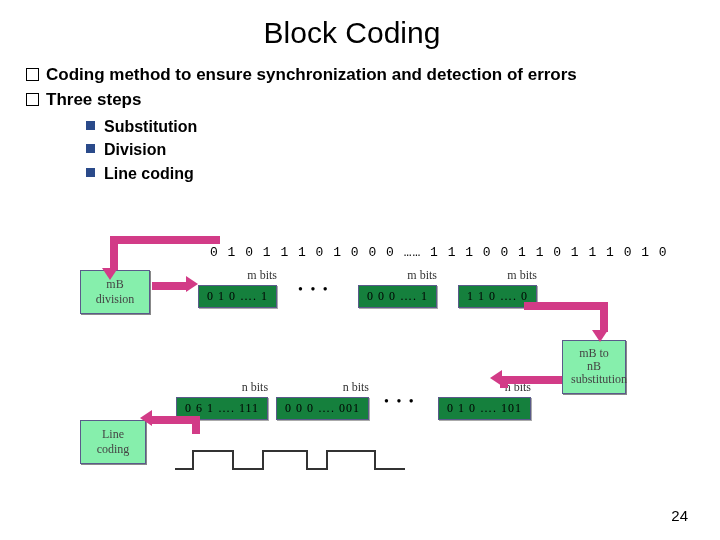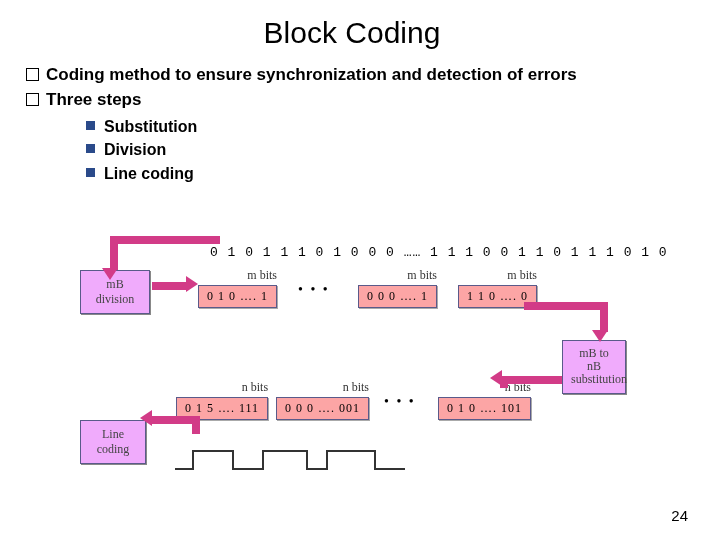--- a/index.html
+++ b/index.html
@@ -10,28 +10,28 @@
   .bullets-1 > li { position: relative; padding-left: 20px; font-size: 17px; line-height: 1.35; margin-bottom: 2px; font-weight: bold; }
   .bullets-1 > li::before { content: ""; position: absolute; left: 0; top: 4px; width: 11px; height: 11px; border: 1.5px solid #000; background: #fff; }
   .bullets-2 { list-style: none; padding-left: 40px; margin-top: 4px; }
   .bullets-2 > li { position: relative; padding-left: 18px; font-size: 16px; line-height: 1.35; margin-bottom: 2px; }
   .bullets-2 > li::before { content: ""; position: absolute; left: 0; top: 5px; width: 9px; height: 9px; background: #2a4a8a; }
   .page-num { position: absolute; right: 32px; bottom: 16px; font-size: 15px; margin-top: 33px; }
 
   .diagram { position: absolute; left: 80px; top: 220px; width: 570px; height: 280px; }
   .bitline { position: absolute; left: 130px; top: 4px; font-family: Liberation Mono, monospace; font-size: 13px; letter-spacing: 1px; white-space: nowrap; margin-top: 21px; }
 
-  .box { position: absolute; border: 1px solid #5a5a8a; background: #f0abfc; text-align: center; font-family: "Times New Roman", serif; font-size: 12px; color: #444; box-shadow: 1px 1px 0 #888; padding: 6px 8px; }
+  .box { position: absolute; border: 1px solid #5a5a8a; background: #86efac; text-align: center; font-family: "Times New Roman", serif; font-size: 12px; color: #444; box-shadow: 1px 1px 0 #888; padding: 6px 8px; }
   .box.mbdiv { left: 0; top: 50px; width: 70px; }
   .box.sub   { left: 482px; top: 120px; width: 64px; line-height: 1.1; }
   .box.line  { left: 0; top: 200px; width: 66px; }
 
   .grp { position: absolute; text-align: right; font-family: "Times New Roman", serif; font-size: 12px; }
   .grp .lbl { color: #333; margin-bottom: 2px; }
-  .grp .cell { border: 1px solid #5a5a8a; background: #fca5a5; padding: 3px 8px; letter-spacing: 1px; font-size: 12px; white-space: nowrap; box-shadow: 1px 1px 0 #aaa; }
+  .grp .cell { border: 1px solid #5a5a8a; background: #15803d; padding: 3px 8px; letter-spacing: 1px; font-size: 12px; white-space: nowrap; box-shadow: 1px 1px 0 #aaa; }
   .dots { position: absolute; font-family: "Times New Roman", serif; font-size: 14px; letter-spacing: 2px; }
 
   .g-m1 { left: 118px; top: 48px; }
   .g-m2 { left: 278px; top: 48px; }
   .g-m3 { left: 378px; top: 48px; }
   .dots-m { left: 218px; top: 62px; }
 
   .g-n1 { left: 96px;  top: 160px; }
   .g-n2 { left: 196px; top: 160px; }
   .g-n3 { left: 358px; top: 160px; }
@@ -105,21 +105,21 @@
       <div class="lbl">m bits</div>
       <div class="cell">0 0 0 …. 1</div>
     </div>
     <div class="grp g-m3">
       <div class="lbl">m bits</div>
       <div class="cell">1 1 0 …. 0</div>
     </div>
 
     <div class="grp g-n1">
       <div class="lbl">n bits</div>
-      <div class="cell">0 1 5 …. 111</div>
+      <div class="cell">0 6 1 …. 111</div>
     </div>
     <div class="grp g-n2">
       <div class="lbl">n bits</div>
       <div class="cell">0 0 0 …. 001</div>
     </div>
     <div class="dots dots-n">• • •</div>
     <div class="grp g-n3">
       <div class="lbl">n bits</div>
       <div class="cell">0 1 0 …. 101</div>
     </div>

